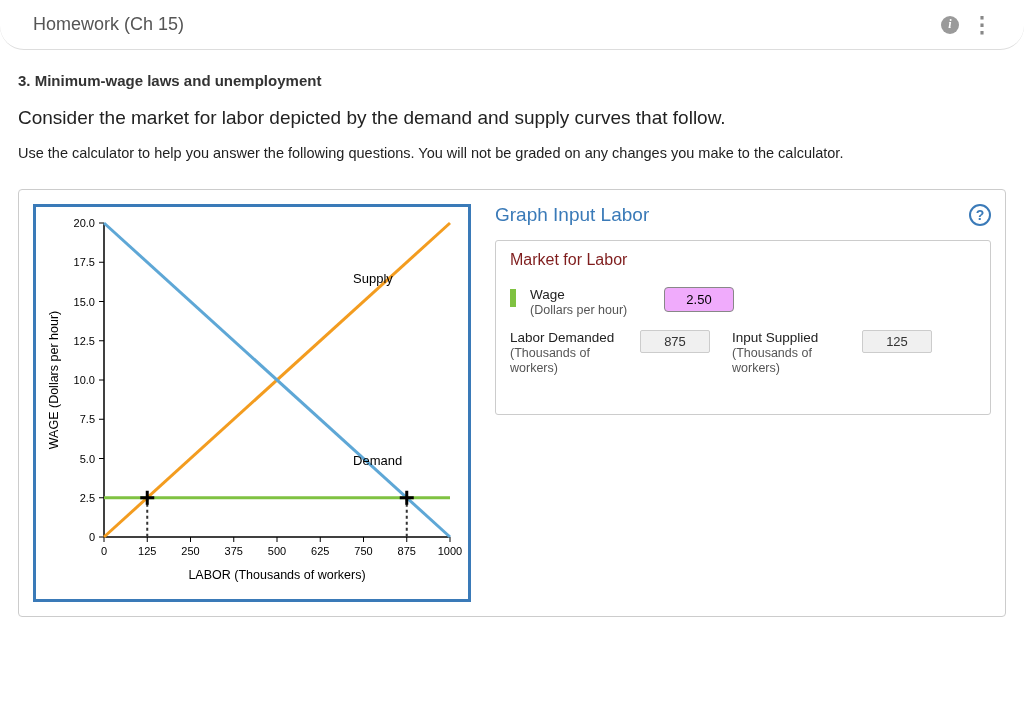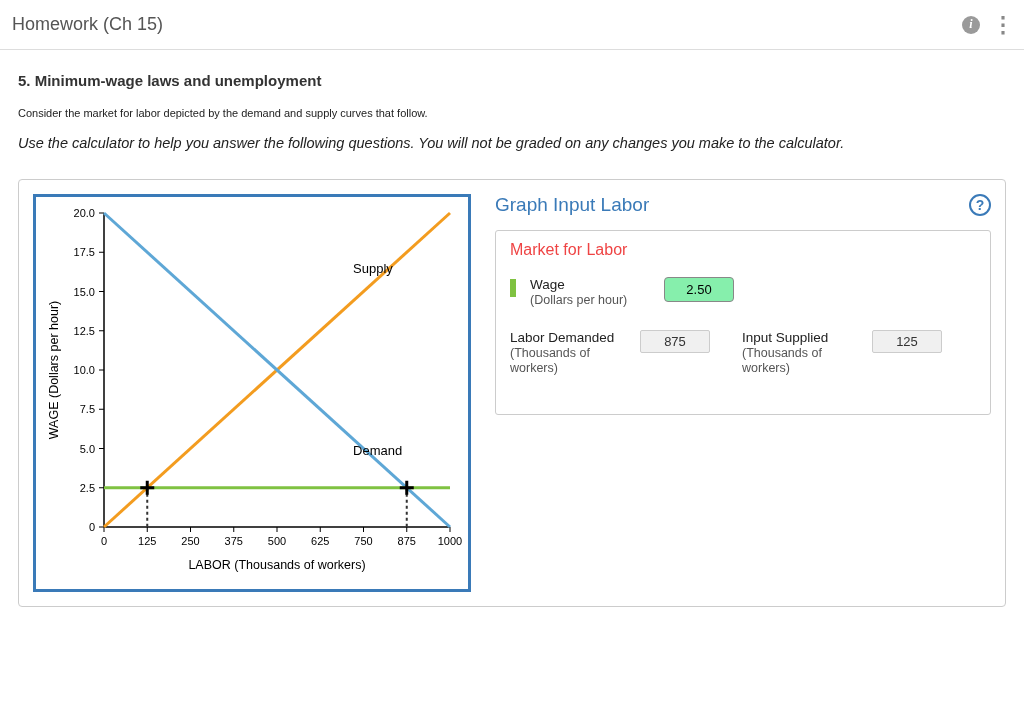--- a/index.html
+++ b/index.html
@@ -1,55 +1,56 @@
 <!DOCTYPE html>
 <html><head>
 <meta charset="utf-8">
 <style>
   * { box-sizing: border-box; margin: 0; padding: 0; }
   body { font-family: Arial, Helvetica, sans-serif; font-size: 14px; color: #333; background: #fff; }
   .header {
     display: flex; align-items: center; justify-content: space-between;
-    padding: 14px 12px; border-bottom: 1px solid #ddd; color: #555;
+    padding: 14px 33px; border-bottom: 1px solid #ddd; color: #555;
     font-size: 18px;
+    border-radius: 24px;
   }
   .header-right { display: flex; align-items: center; gap: 12px; color: #999; }
   .info-icon {
     width: 18px; height: 18px; border-radius: 50%; background: #9a9a9a;
     color: #fff; font-size: 12px; font-weight: bold; display: flex;
     align-items: center; justify-content: center; font-family: Georgia, serif;
     font-style: italic;
   }
   .dots { font-size: 22px; letter-spacing: -2px; color: #888; font-weight: bold; line-height: 10px; }
   .content { padding: 22px 18px; }
   .q-title { font-weight: bold; font-size: 15px; margin-bottom: 18px; }
-  .q-desc { font-size: 11px; margin-bottom: 16px; color: #222; }
-  .q-instr { font-style: italic; font-size: 14.5px; color: #222; margin-bottom: 28px; }
+  .q-desc { font-size: 19px; margin-bottom: 16px; color: #222; }
+  .q-instr { font-size: 14.5px; color: #222; margin-bottom: 28px; }
   .tool-panel {
     border: 1px solid #ccc; border-radius: 4px; padding: 14px;
     display: flex; gap: 24px; align-items: flex-start;
   }
   .chart-outer {
     border: 3px solid #3a7ab8; padding: 6px; background: #fff;
   }
   .chart-wrap { position: relative; width: 420px; height: 380px; }
   .tool-right { flex: 1; }
   .tool-title { color: #3a7ab8; font-size: 19px; margin-bottom: 14px; }
   .tab-box { border: 1px solid #ccc; border-radius: 3px; }
-  .tab-label { padding: 10px 14px; color: #ef4444; font-size: 16px; }
-  .fields { display: flex; flex-wrap: wrap; padding: 8px 14px 22px; gap: 10px; }
+  .tab-label { padding: 10px 14px; color: #7f1d1d; font-size: 16px; }
+  .fields { display: flex; flex-wrap: wrap; padding: 8px 14px 22px; gap: 0; }
   .field-group { display: flex; align-items: flex-start; gap: 10px; margin-right: 22px; margin-bottom: 16px; }
   .field-wide { width: 100%; display:flex; align-items:flex-start; gap:14px; margin-bottom:12px; }
   .swatch { width: 6px; height: 18px; background: #7fc241; margin-top: 2px; flex-shrink:0; }
   .field-label { font-size: 13.5px; line-height: 1.2; width: 120px; }
   .field-label .main { font-weight: normal; color:#222; }
   .field-label .sub { color: #555; font-size: 12.5px; }
   .num-input {
     border: 1px solid #888; border-radius: 4px; padding: 4px 0;
-    width: 70px; text-align: center; font-size: 13px; background:#86efac;
+    width: 70px; text-align: center; font-size: 13px; background:#f0abfc;
   }
   .num-readonly {
     border: 1px solid #ccc; background: #f0f0f0; border-radius: 2px;
     padding: 3px 0; width: 70px; text-align: center; font-size: 13px; color:#333;
   }
   .help-circle {
     width: 22px; height: 22px; border: 2px solid #3a7ab8; border-radius: 50%;
     color: #3a7ab8; font-weight: bold; font-size: 14px;
     display: flex; align-items: center; justify-content: center;
     float: right;
@@ -61,21 +62,21 @@
 
 <div class="header">
   <span>Homework (Ch 15)</span>
   <div class="header-right">
     <span class="info-icon">i</span>
     <span class="dots">⋮</span>
   </div>
 </div>
 
 <div class="content">
-  <div class="q-title">5. Minimum-wage laws and unemployment</div>
+  <div class="q-title">3. Minimum-wage laws and unemployment</div>
   <div class="q-desc">Consider the market for labor depicted by the demand and supply curves that follow.</div>
   <div class="q-instr">Use the calculator to help you answer the following questions. You will not be graded on any changes you make to the calculator.</div>
 
   <div class="tool-panel">
 
     <div class="chart-outer">
       <div class="chart-wrap">
         <svg id="chart-svg" width="420" height="380">
             <line x1="62" y1="10" x2="62" y2="324" stroke="#000" stroke-width="1.5"></line>
             <line x1="62" y1="324" x2="408" y2="324" stroke="#000" stroke-width="1.5"></line>

